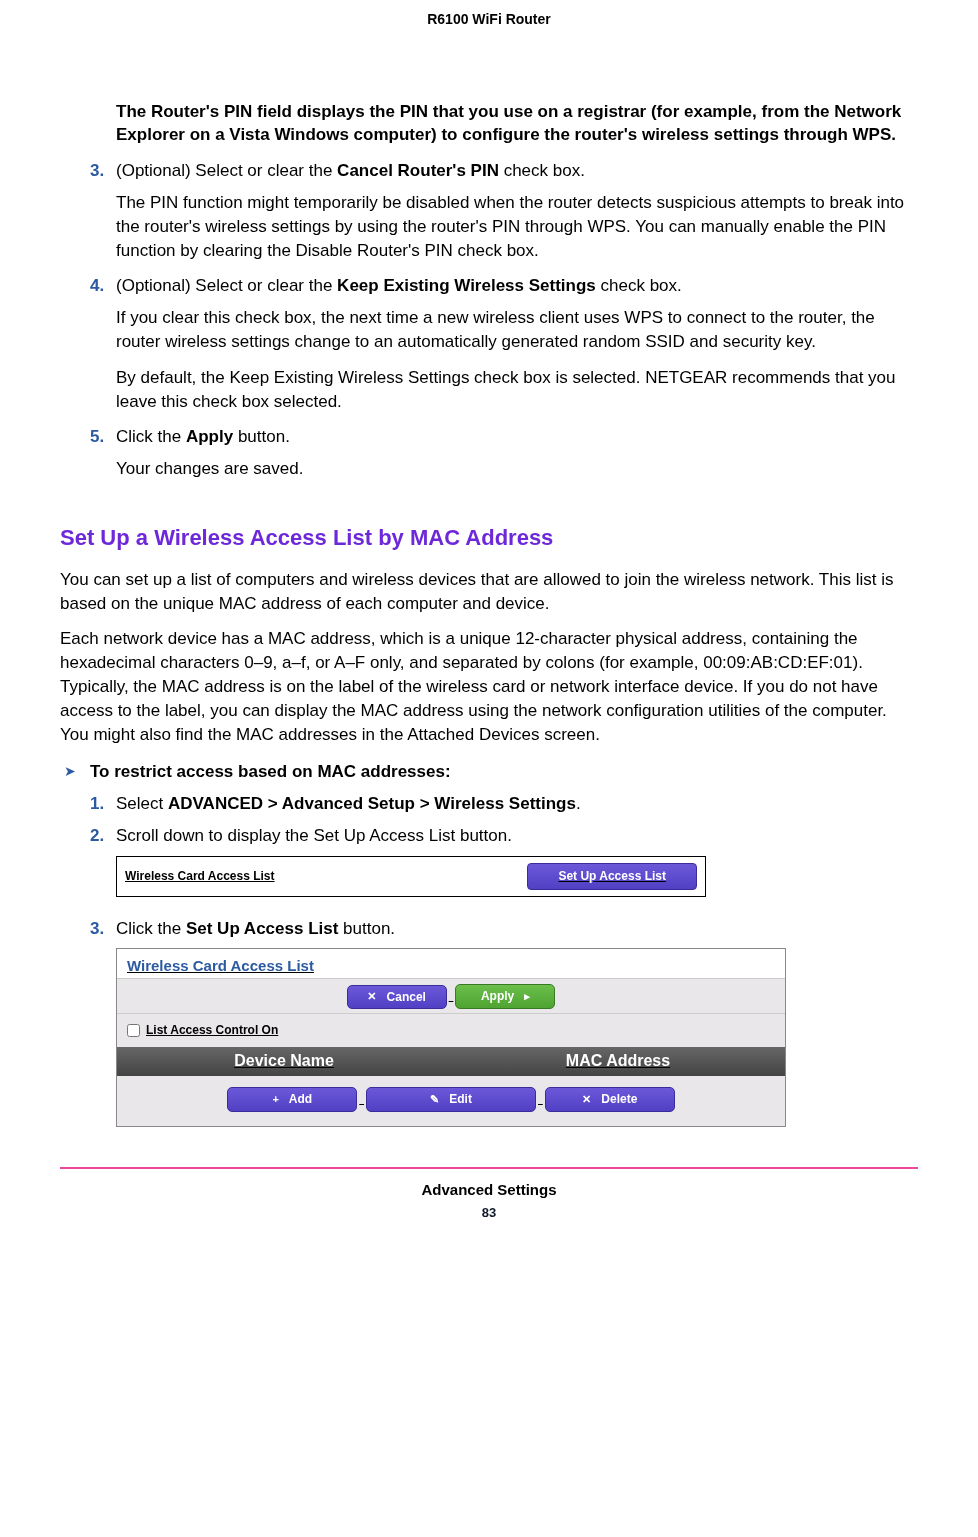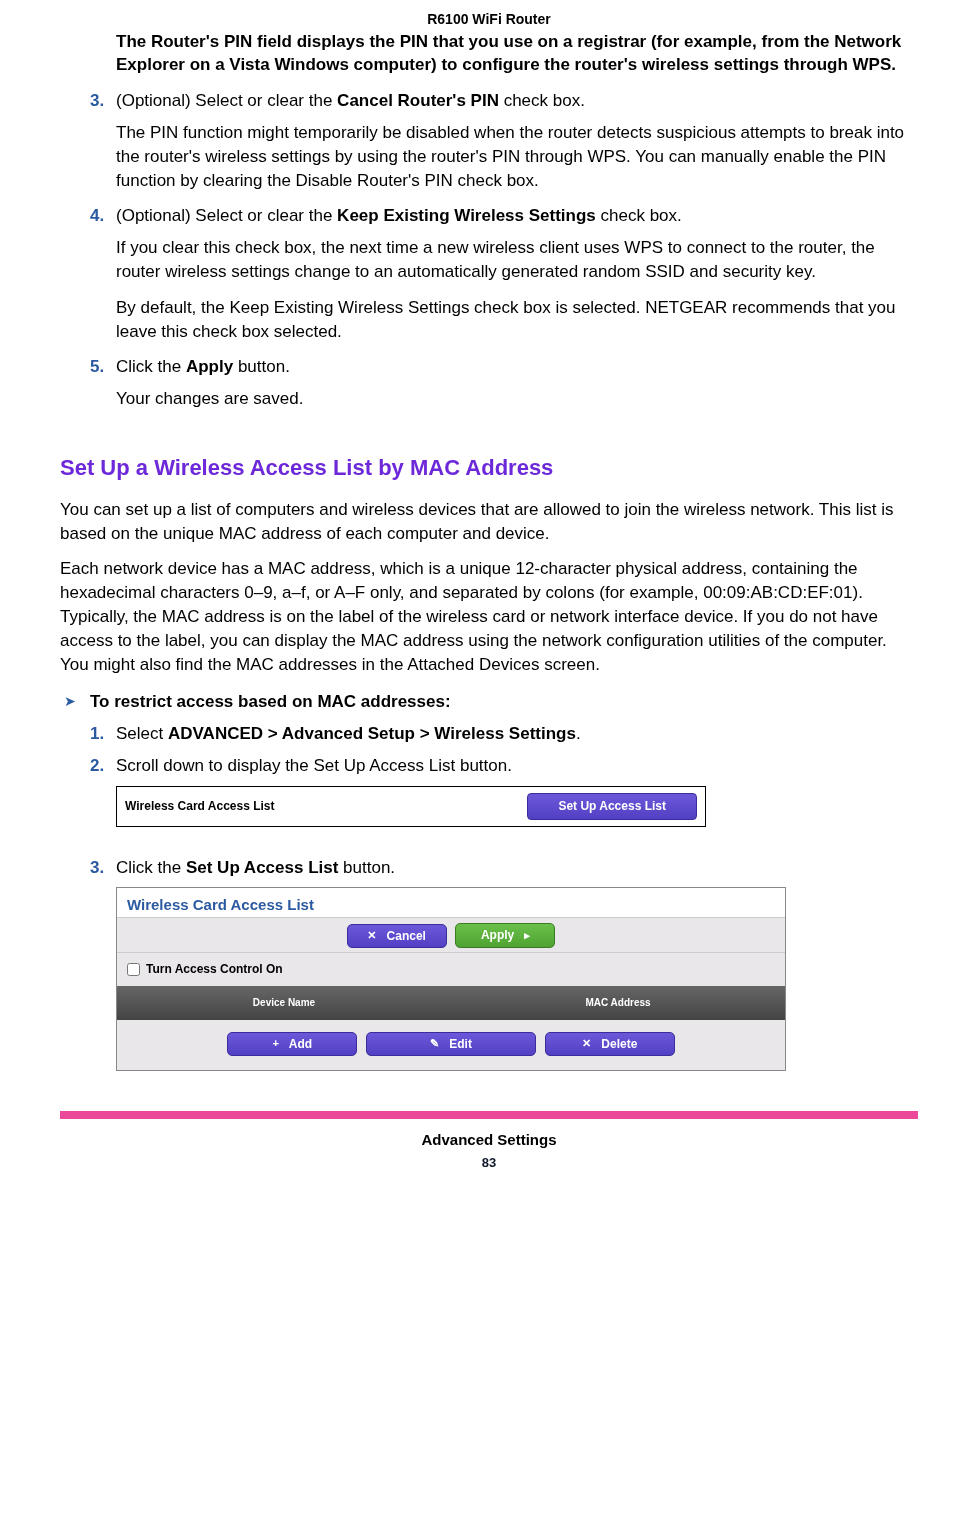--- a/index.html
+++ b/index.html
@@ -12,20 +12,21 @@
       margin: 0 auto;
       background: #fff;
     }
     .page {
       padding: 10px 60px 20px 60px;
     }
     .header {
       text-align: center;
       font-weight: bold;
       font-size: 14px;
+      margin-bottom: 70px;
     }
     .content {
       padding-left: 30px;
     }
     .para {
       margin-bottom: 12px;
     }
     .numbered-item {
       display: flex;
       margin-bottom: 8px;
@@ -58,21 +59,22 @@
       font-size: 14px;
       min-width: 26px;
       margin-left: -26px;
       padding-top: 2px;
     }
     .proc-title {
       font-weight: bold;
     }
     .screenshot-box {
       margin-left: 26px;
-      margin-bottom: 29px;
+      margin-bottom: 20px;
+      text-decoration: underline;
     }
     .ss1 {
       border: 1px solid #000;
       width: 590px;
       padding: 6px 8px;
       display: flex;
       align-items: center;
       background: #fff;
     }
     .ss1-label {
@@ -147,33 +149,33 @@
       font-size: 12px;
       font-weight: bold;
       display: flex;
       align-items: center;
     }
     .ss2-check input { margin-right: 6px; }
     .ss2-cols {
       background: linear-gradient(#666, #444);
       color: #fff;
       font-weight: bold;
-      font-size: 10px;
-      display: flex;
-      padding: 10px 0;
+      font-size: 16px;
+      display: flex;
+      padding: 3px 0;
     }
     .col1 { flex: 1; text-align: center; }
     .col2 { flex: 1; text-align: center; }
     .ss2-bottombtns {
       text-align: center;
       padding: 10px 0 0 0;
     }
     .footer {
       margin-top: 40px;
-      border-top: 8px solid #ec4899;
+      border-top: 2px solid #ec4899;
       padding-top: 10px;
       text-align: center;
     }
     .footer-title {
       font-weight: bold;
       font-size: 15px;
     }
     .footer-page {
       color: #0f172a;
       font-weight: bold;
@@ -260,21 +262,21 @@
             <span class="icon">✕</span>
             <span>Cancel</span>
           </span>
           <span class="pill pill-apply">
             <span>Apply</span>
             <span class="icon-right">▸</span>
           </span>
         </div>
         <div class="ss2-check">
           <input type="checkbox" style="">
-          <span>Turn Access Control On</span>
+          <span>List Access Control On</span>
         </div>
         <div class="ss2-cols">
           <span class="col1">Device Name</span>
           <span class="col2">MAC Address</span>
         </div>
         <div class="ss2-bottombtns">
           <span class="pill pill-bottom">
             <span class="icon">+</span>
             <span>Add</span>
           </span>

